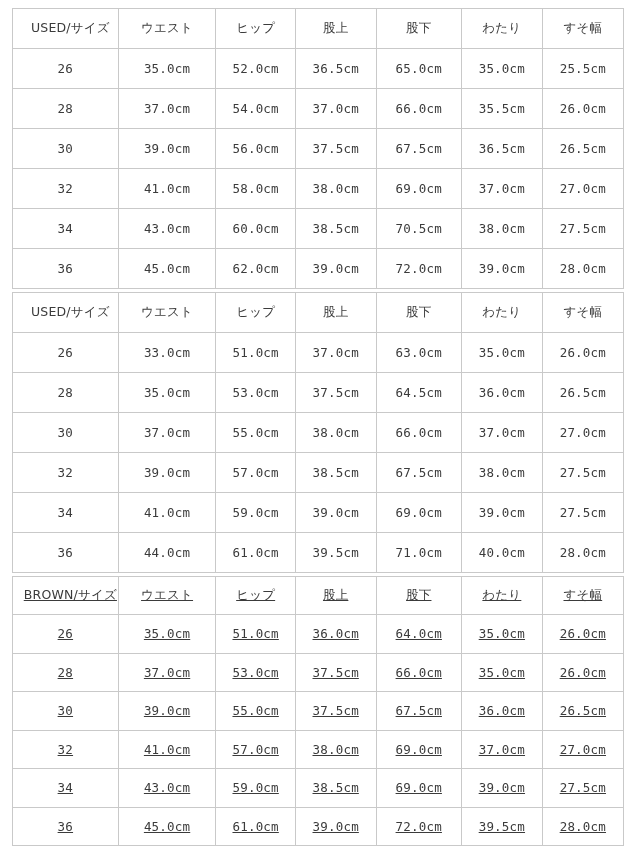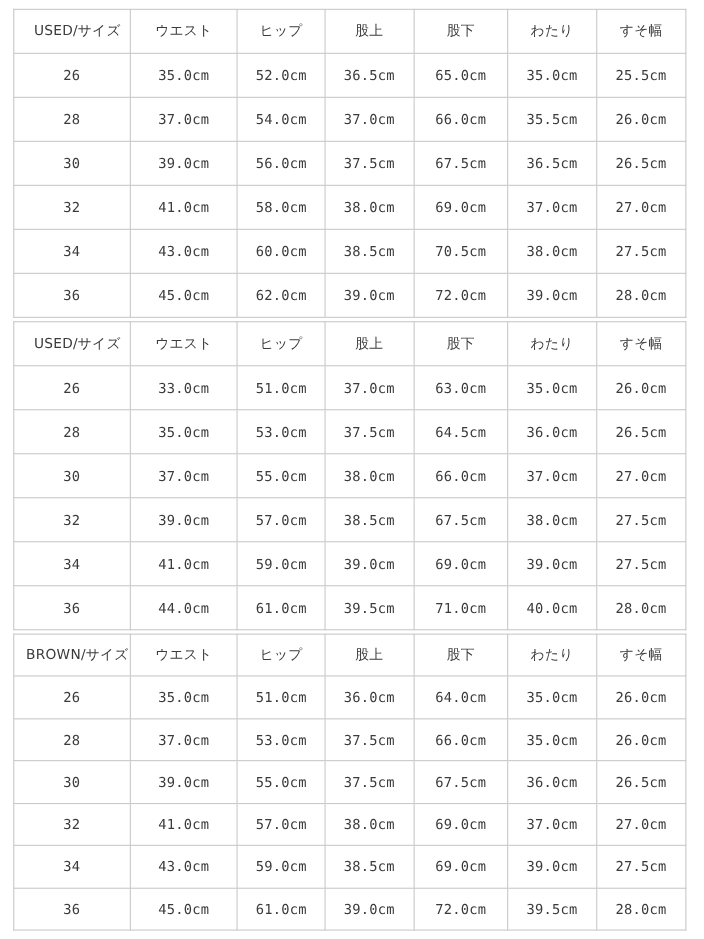--- a/index.html
+++ b/index.html
@@ -35,21 +35,21 @@
     text-align: center;
     vertical-align: middle;
     font-weight: normal;
     font-size: 12.5px;
     color: #3b3b3b;
     letter-spacing: 0.2px;
     padding: 0;
   }
   .t-used td, .t-used th { height: 39px; }
   .t-ecru td, .t-ecru th { height: 39px; }
-  .t-brown td, .t-brown th { height: 37.5px; }
+  .t-brown td, .t-brown th { height: 37.5px; text-decoration: underline; }
 
   .head-label {
     text-align: left;
     padding-left: 10px !important;
   }
   .jp {
     font-family: "DejaVu Sans", "Liberation Sans", sans-serif;
     font-size: 12.5px;
   }
   .gap-a { height: 20px; }

